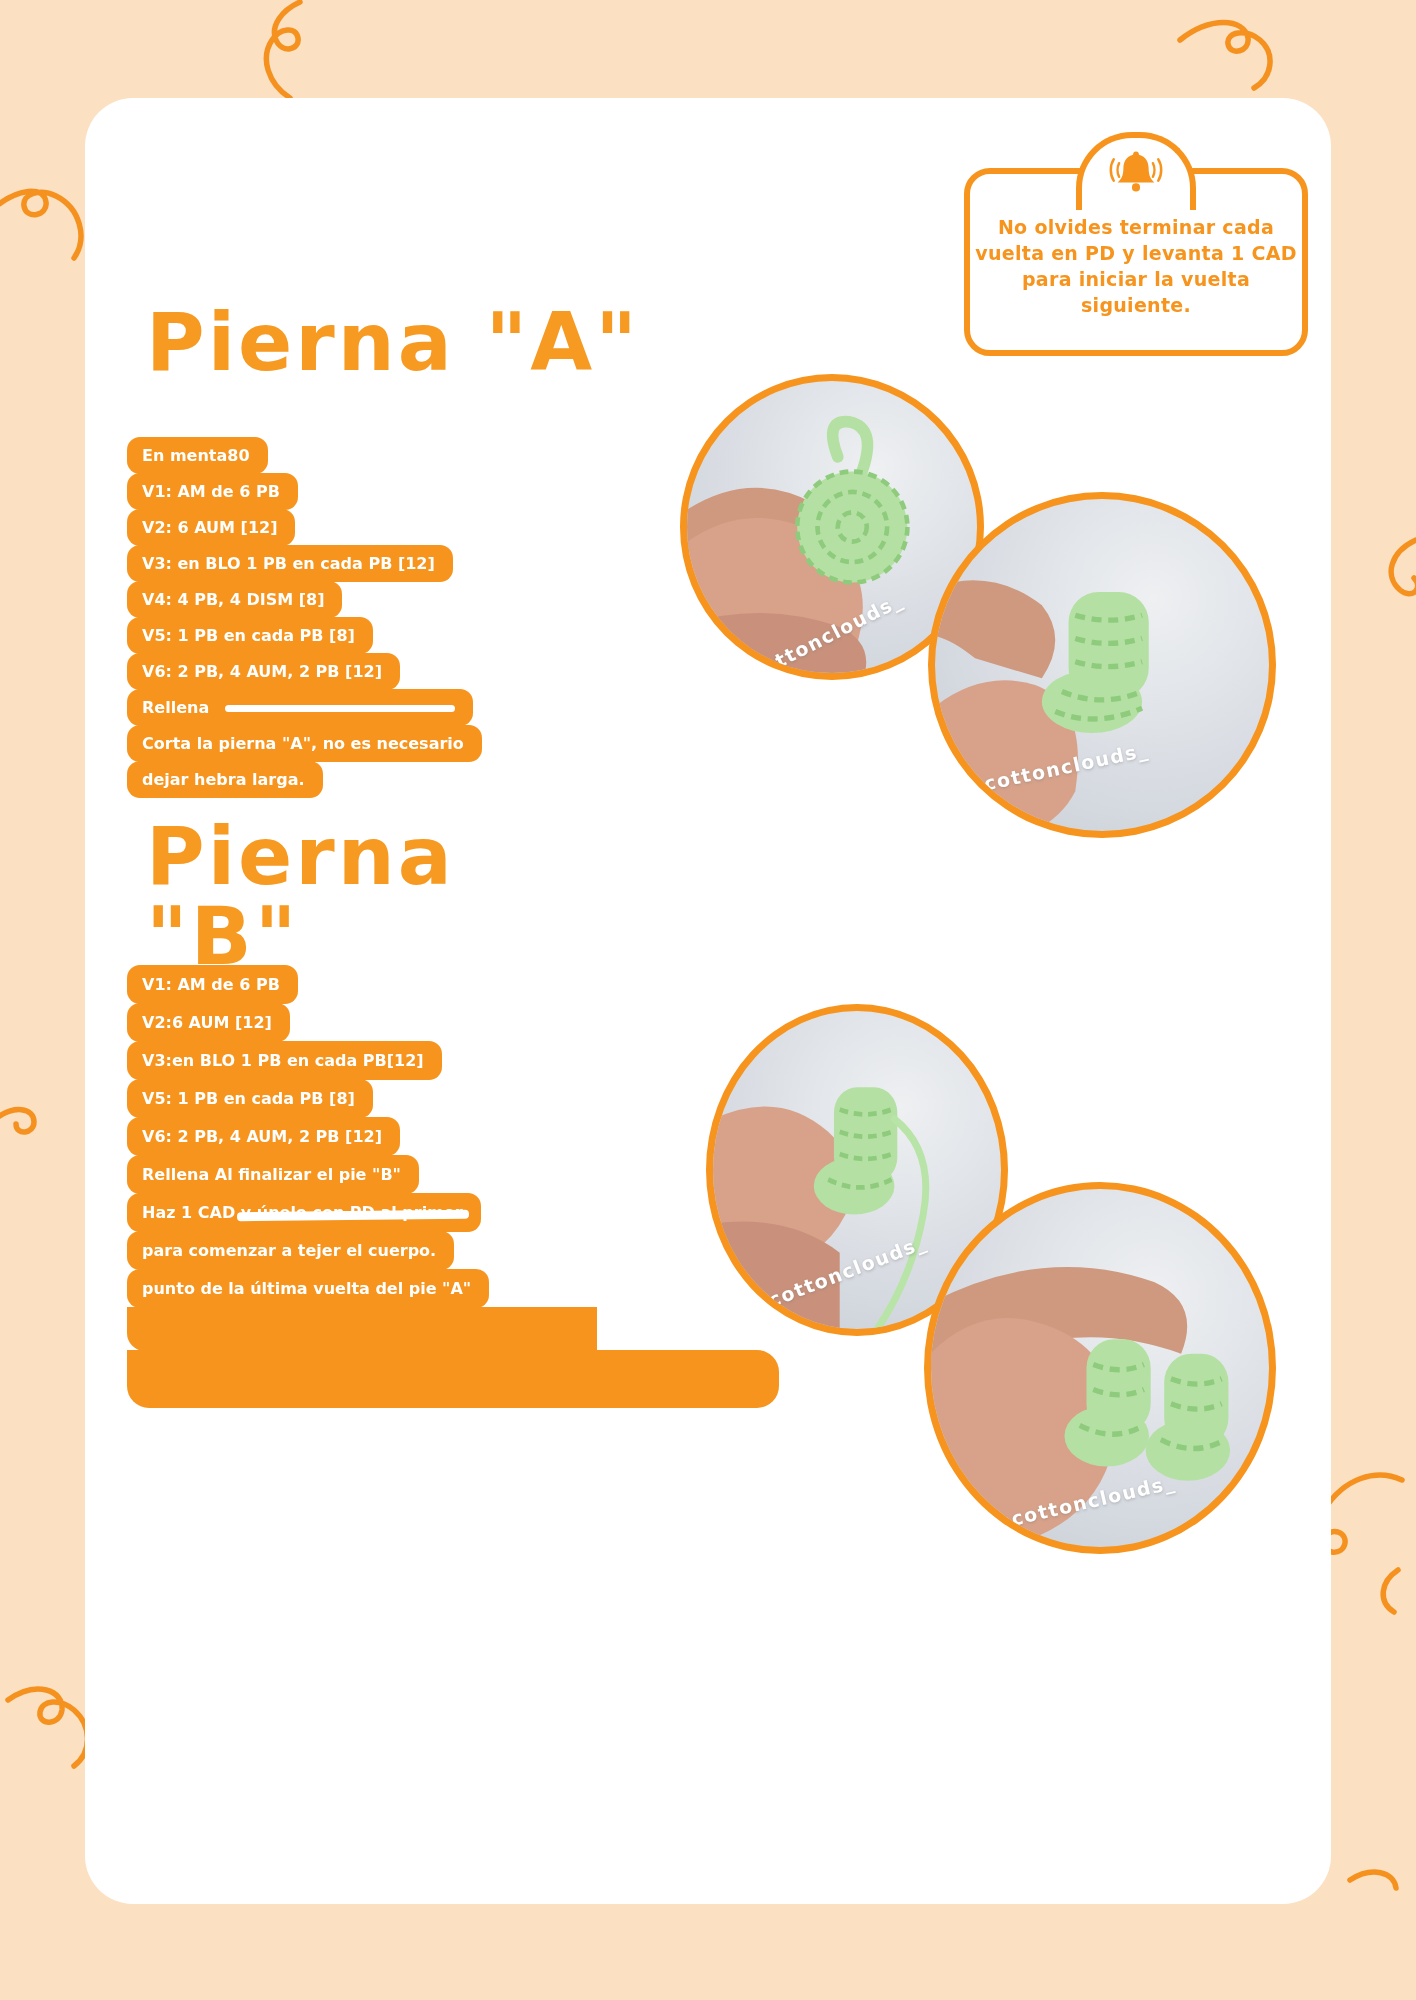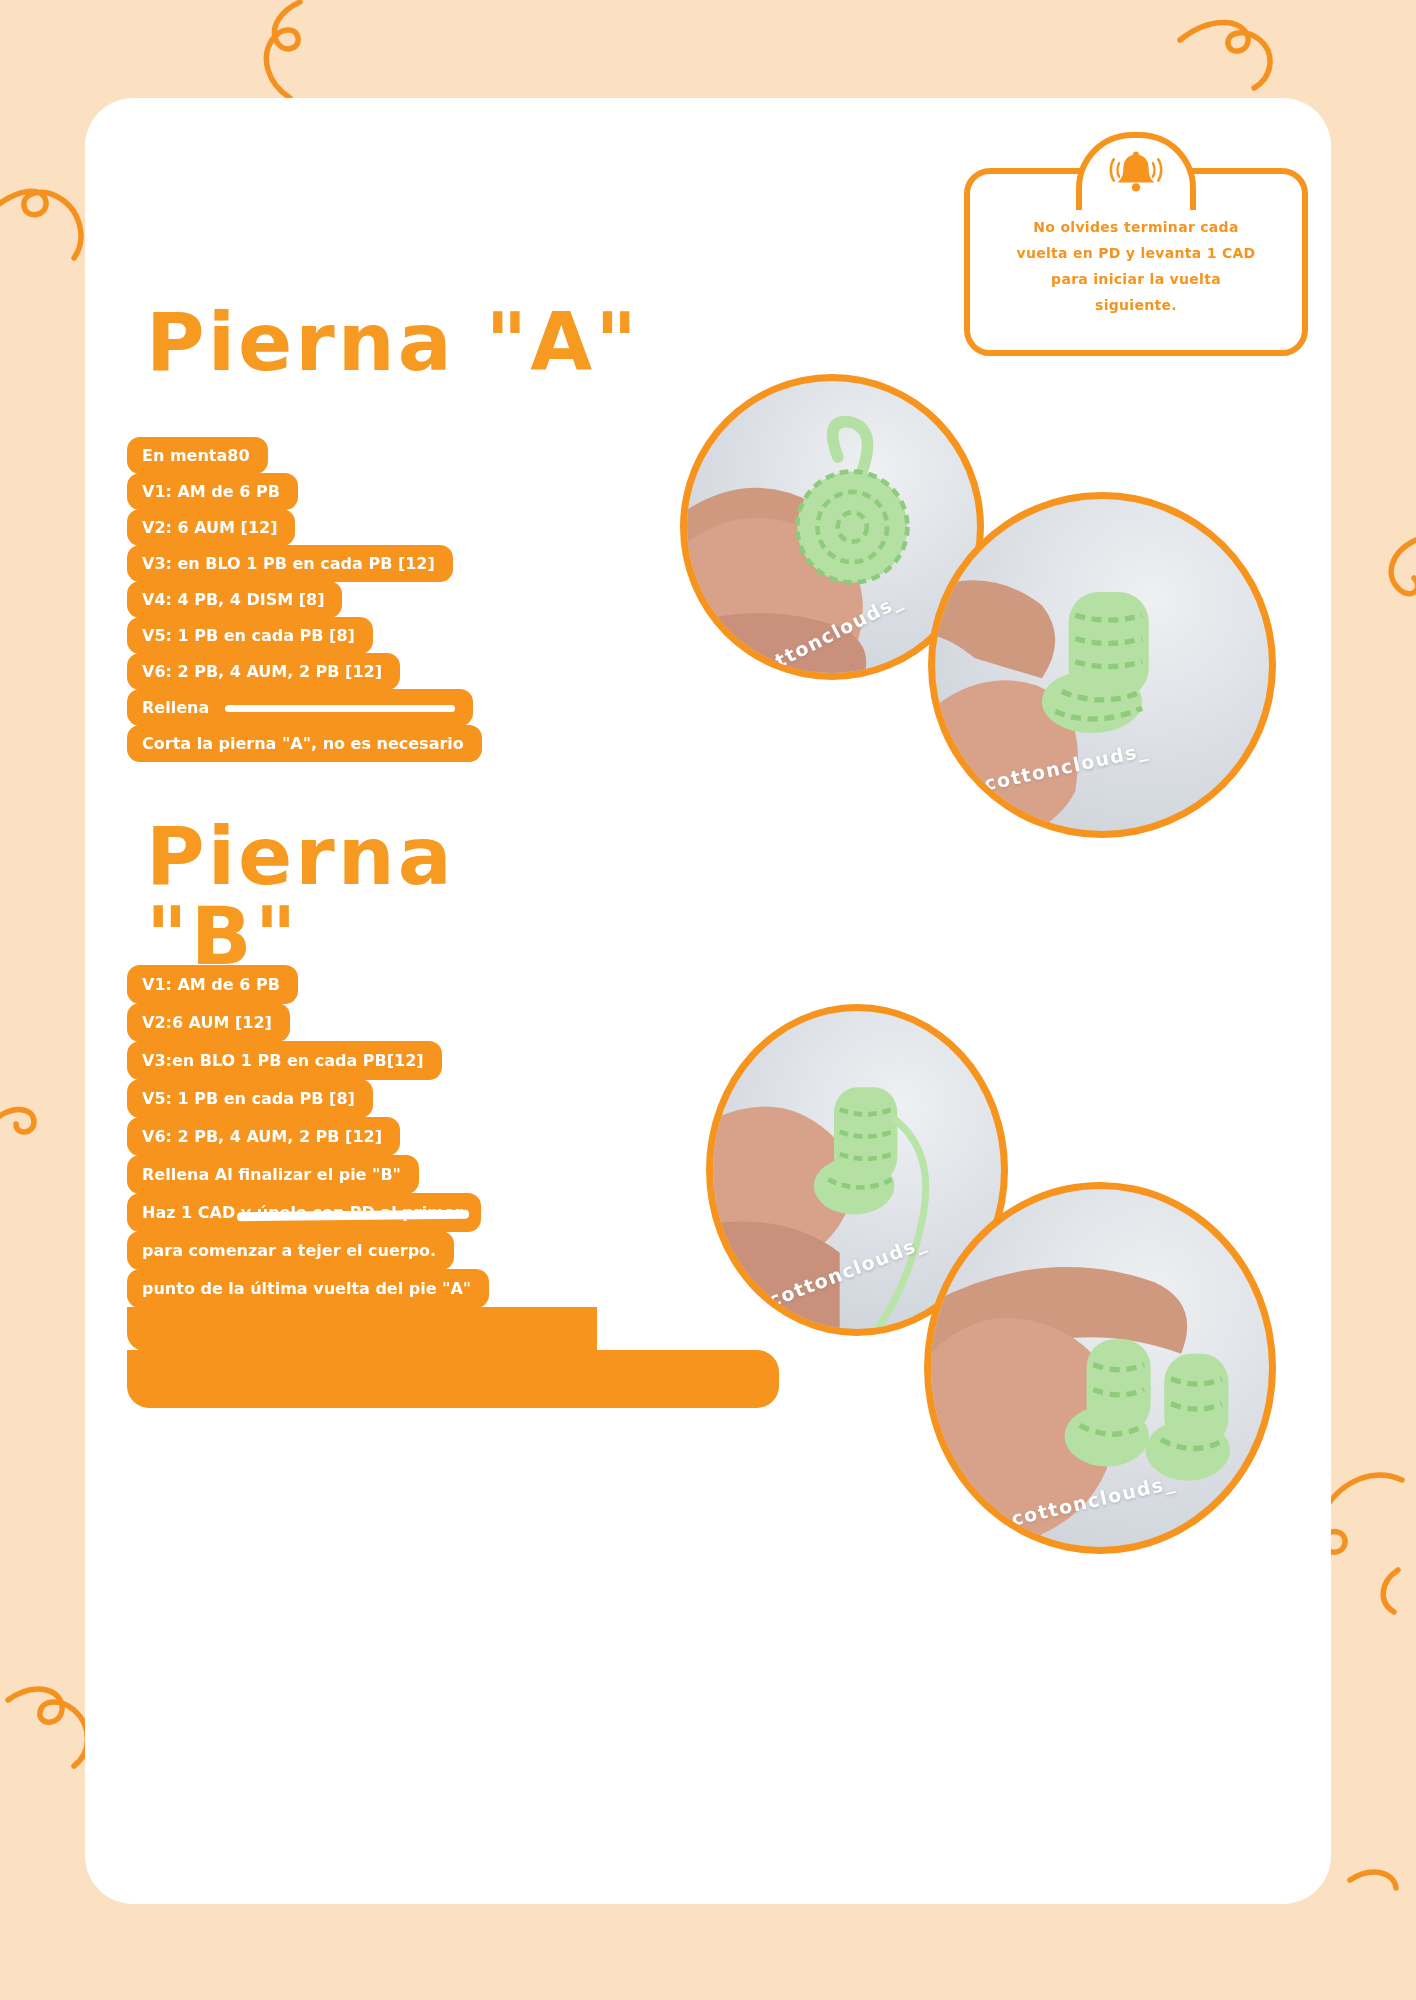--- a/index.html
+++ b/index.html
@@ -21,21 +21,21 @@
   .bump{
     position:absolute;left:50%;top:-42px;transform:translateX(-50%);
     width:108px;height:72px;background:#fff;
     border:6px solid #F6941D;border-bottom:none;
     border-radius:56px 56px 0 0;z-index:2;
     display:flex;justify-content:center;align-items:flex-start;
   }
   .bell{margin-top:8px;}
   .note-lines{
     position:relative;z-index:3;padding-top:40px;text-align:center;
-    color:#F6941D;font-weight:bold;font-size:14px;line-height:26px;
+    color:#F6941D;font-weight:bold;font-size:19px;line-height:26px;
     letter-spacing:.3px;
   }
   
   .big-title{
     position:absolute;color:#F79A22;font-weight:800;
     font-size:80px;letter-spacing:3px;z-index:3;white-space:nowrap;
   }
   .titleA{left:146px;top:296px;}
   .titleB1{left:146px;top:810px;}
   .titleB2{left:146px;top:890px;}
@@ -134,20 +134,21 @@
     <div class="hl">V1: AM de 6 PB</div>
     <div class="hl">V2: 6 AUM [12]</div>
     <div class="hl">V3: en BLO 1 PB en cada PB [12]</div>
     <div class="hl">V4: 4 PB, 4 DISM [8]</div>
     <div class="hl">V5: 1 PB en cada PB [8]</div>
     <div class="hl">V6: 2 PB, 4 AUM, 2 PB [12]</div>
     <div class="hl">
       <span>Rellena</span><span class="dash"></span>
     </div>
     <div class="hl">Corta la pierna "A", no es necesario</div>
+    <div class="hl">dejar hebra larga.</div>
   </div>
 
   <div class="big-title titleB1">Pierna</div>
   <div class="big-title titleB2">"B"</div>
 
   <div class="block blockB">
     <div class="hl">V1: AM de 6 PB</div>
     <div class="hl">V2:6 AUM [12]</div>
     <div class="hl">V3:en BLO 1 PB en cada PB[12]</div>
     <div class="hl">V5: 1 PB en cada PB [8]</div>

